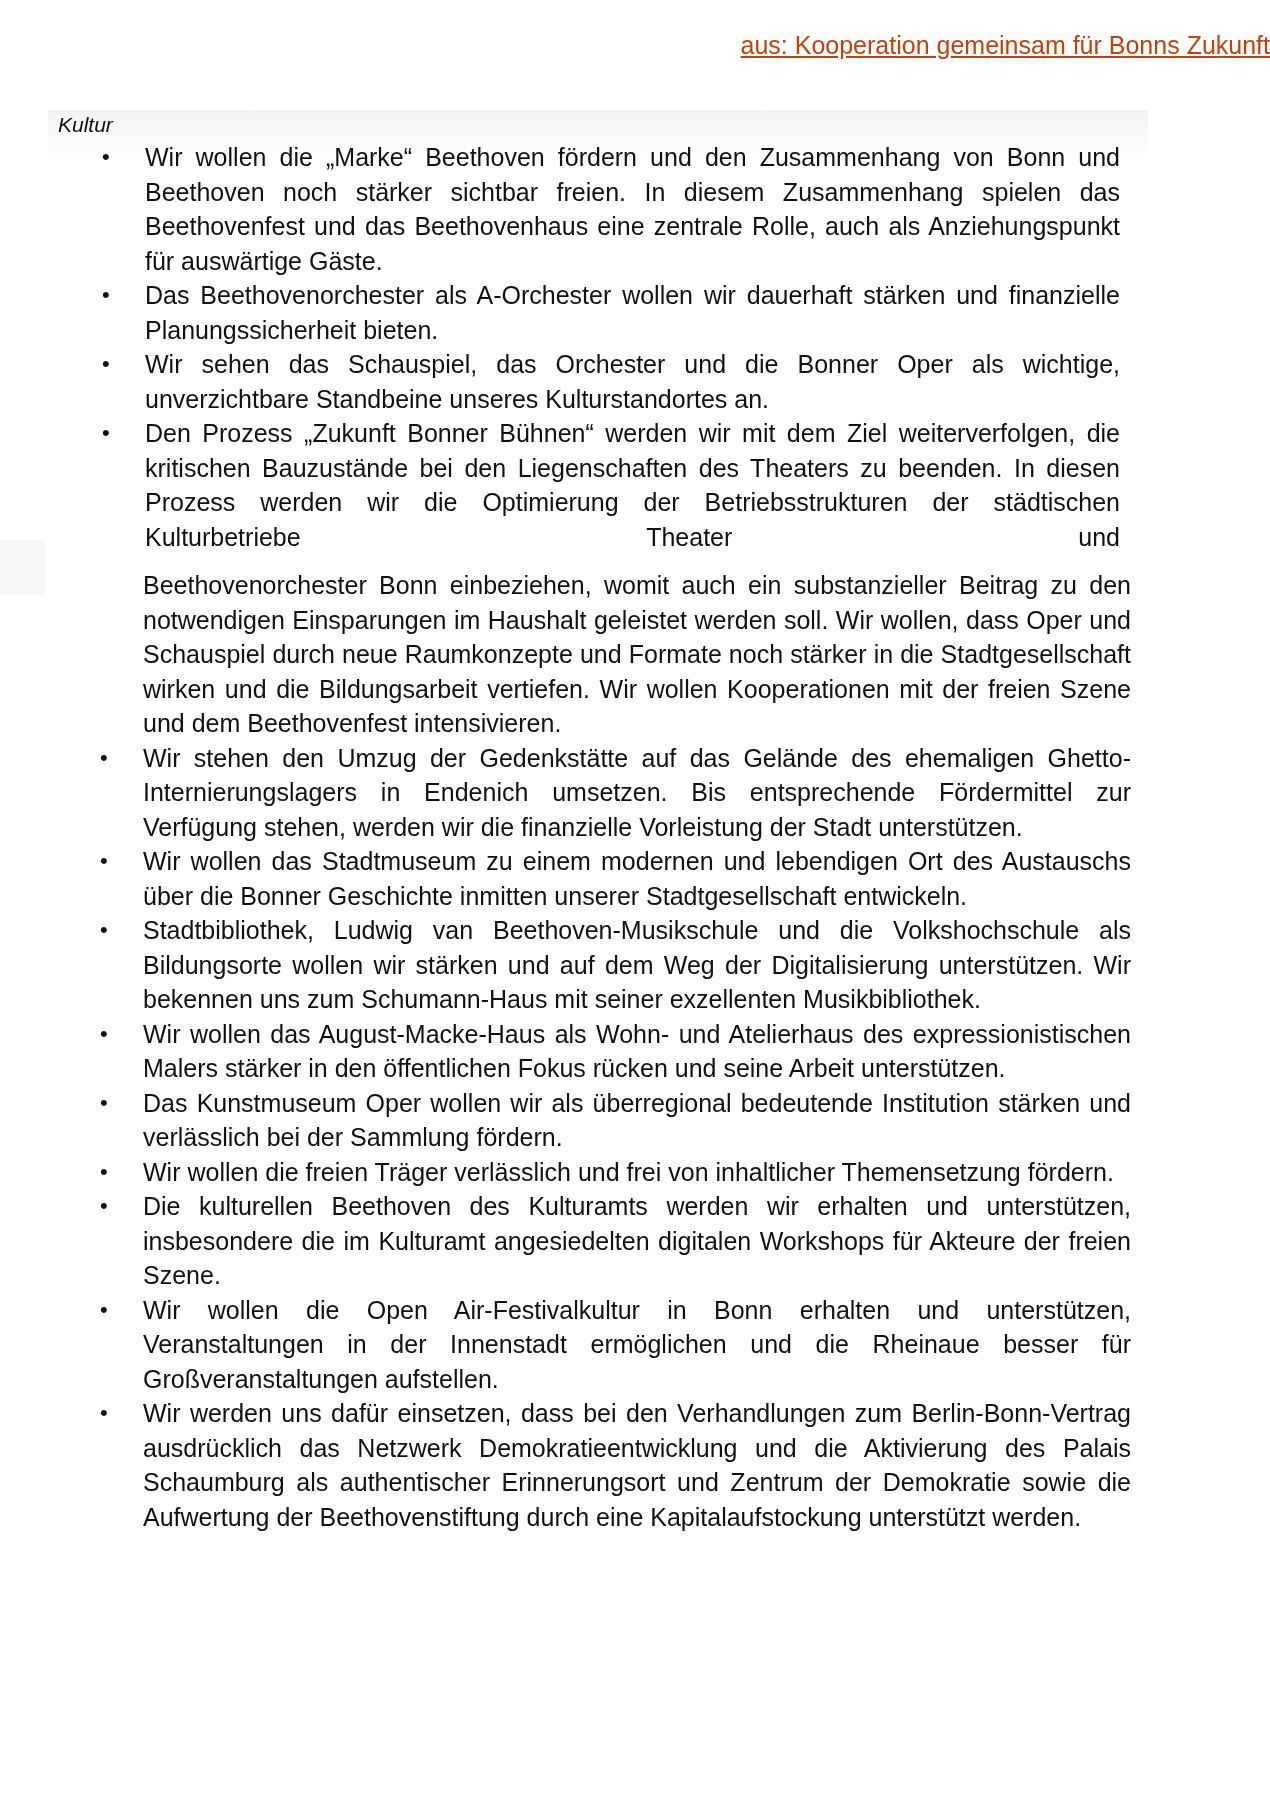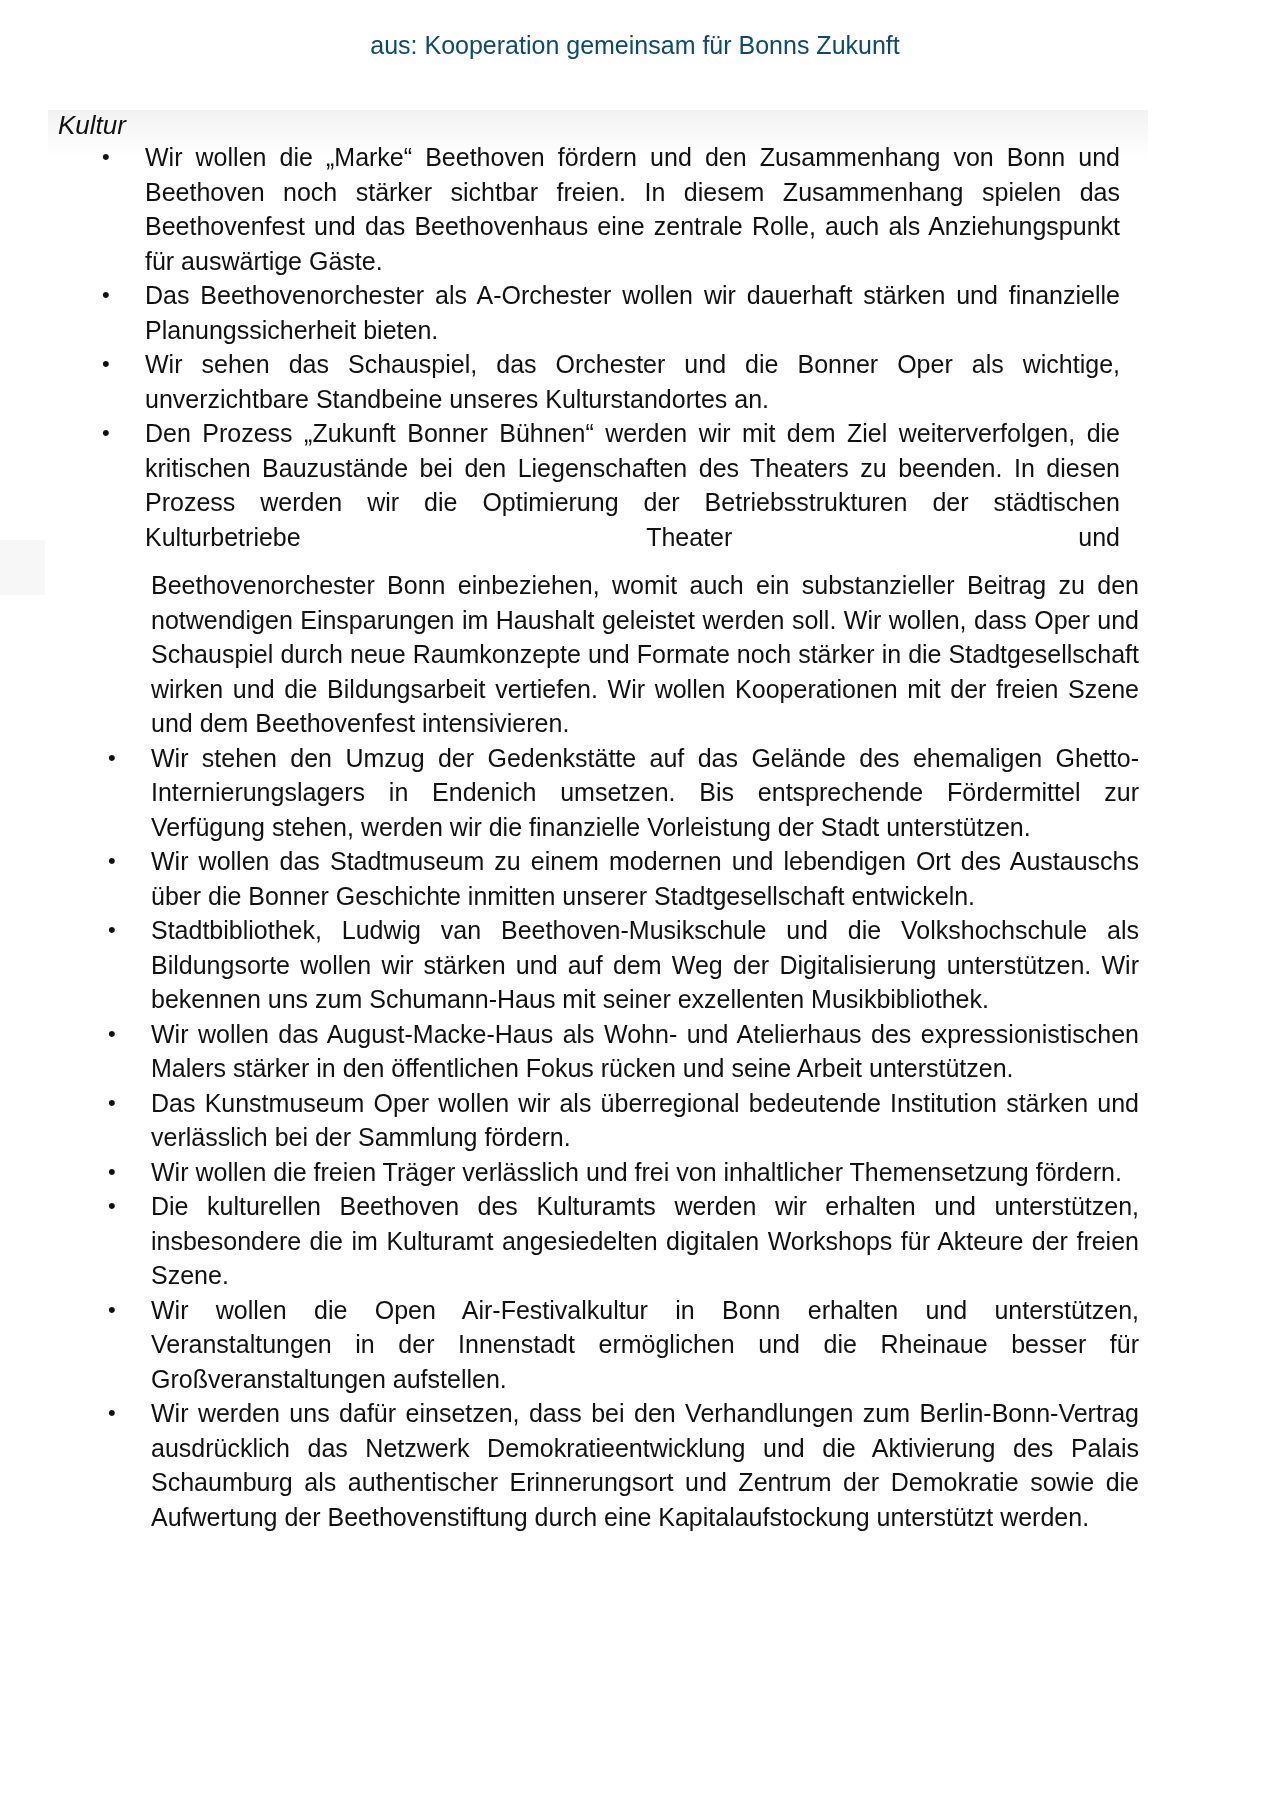--- a/index.html
+++ b/index.html
@@ -1,28 +1,28 @@
 <!DOCTYPE html>
 <html><head>
 <meta charset="utf-8">
 <style>
   html, body { margin: 0; padding: 0; background: #ffffff; }
   body { width: 1270px; height: 1820px; position: relative; overflow: hidden;
          font-family: "Liberation Sans", sans-serif; color: #111; }
-  .header { position: absolute; left: 0; top: 28px; width: 1270px; text-align: center;
-            color: #0c4a6e; font-size: 25px; line-height: 34px; }
+  .header { position: absolute; left: 0; top: 28px; width: 1270px; text-align: right;
+            color: #c2410c; font-size: 25px; line-height: 34px; text-decoration: underline; }
   .section-band { position: absolute; left: 48px; top: 110px; width: 1100px; height: 48px;
                   background: linear-gradient(to bottom, #f2f2f2, #ffffff); }
   .left-smudge { position: absolute; left: 0; top: 540px; width: 45px; height: 55px; background: #f7f7f7; }
-  .section-title { position: absolute; left: 58px; top: 108px; font-style: italic; font-size: 26px; line-height: 34px; }
+  .section-title { position: absolute; left: 58px; top: 108px; font-style: italic; font-size: 21px; line-height: 34px; }
   ul.list { position: absolute; margin: 0; padding: 0; list-style: none; }
   ul.list li { position: relative; padding-left: 0; text-align: justify; font-size: 25px; line-height: 34.5px; }
   ul.list li .bullet { position: absolute; left: -43px; top: 0; font-size: 22px; }
   .seg1 { left: 145px; top: 140px; width: 975px; }
-  .seg2 { left: 151px; top: 568px; width: 988px; }
+  .seg2 { left: 143px; top: 568px; width: 988px; }
   .seg2 li { line-height: 34.8px; }
   b { font-weight: normal; }
 </style>
 </head>
 <body>
 
 <div class="header">
   <div>aus: Kooperation gemeinsam für Bonns Zukunft</div>
 </div>
 

